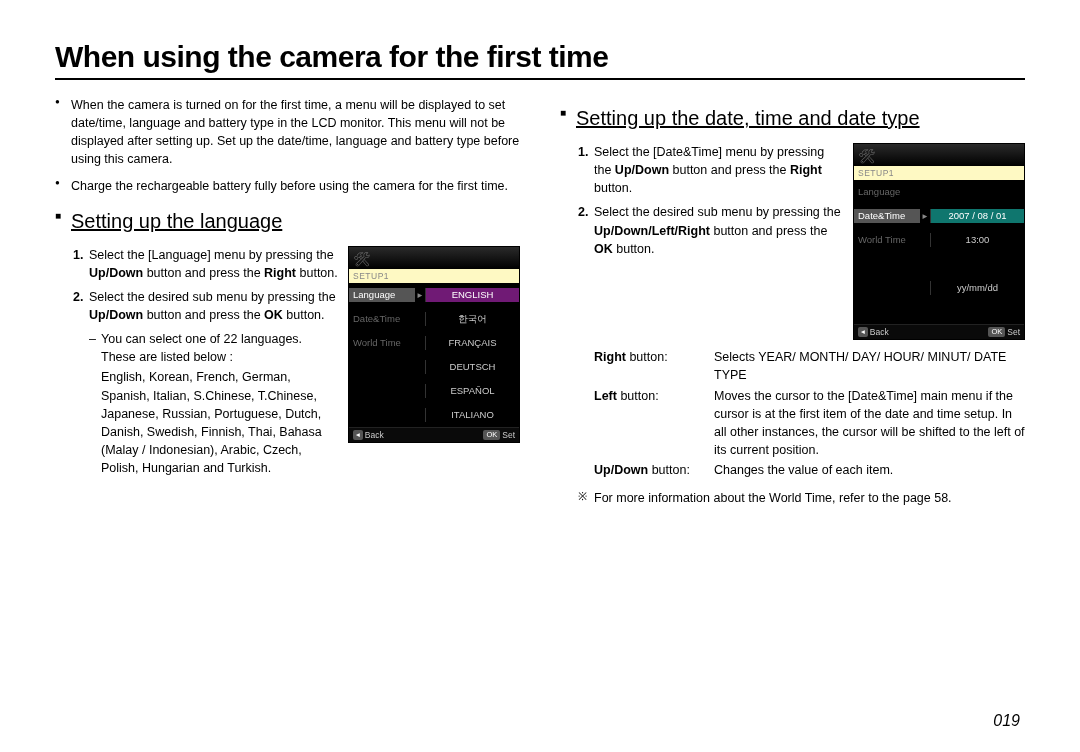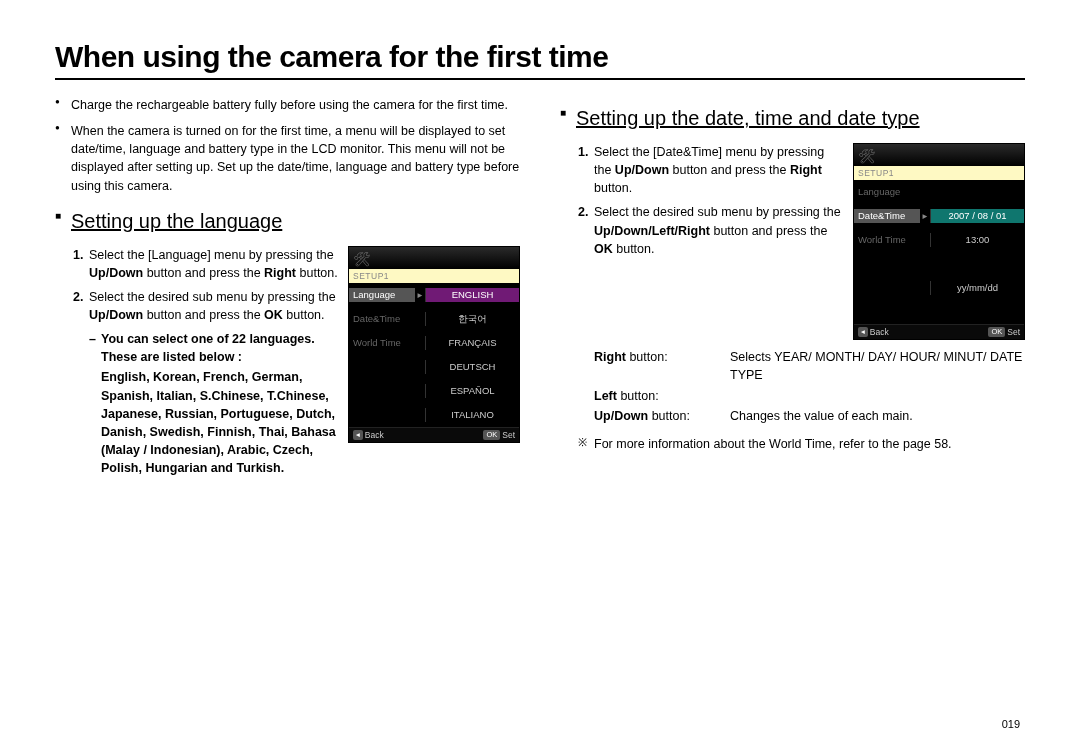--- a/index.html
+++ b/index.html
@@ -8,30 +8,30 @@
   .columns{display:flex;gap:40px;}
   .col{flex:1;font-size:12.5px;line-height:1.45;}
   ul.bullets{list-style:none;padding-left:0;margin:0 0 12px 0;}
   ul.bullets>li{position:relative;padding-left:16px;margin-bottom:8px;}
   ul.bullets>li::before{content:"●";position:absolute;left:0;top:0;font-size:8px;}
   .subhead{font-size:20px;font-weight:500;margin:8px 0 10px 0;padding-left:16px;position:relative;text-decoration:underline;}
   .subhead::before{content:"■";position:absolute;left:0;top:2px;font-size:10px;}
   ol.num{list-style:none;padding-left:18px;margin:0;}
   ol.num>li{position:relative;padding-left:16px;margin-bottom:6px;}
   ol.num>li .n{position:absolute;left:0;top:0;font-weight:bold;}
-  .indent{padding-left:34px;margin-top:4px;font-weight:bold;}
+  .indent{padding-left:34px;margin-top:4px;}
   .dash{padding-left:12px;position:relative;}
   .dash::before{content:"–";position:absolute;left:0;top:0;}
   .b{font-weight:bold;}
   .def-row{display:flex;margin-top:2px;padding-left:34px;}
   .def-label{width:120px;flex-shrink:0;}
-  .def-val{flex:1;margin-left:16px;}
+  .def-val{flex:1;}
   .footnote{padding-left:34px;position:relative;margin-top:10px;}
   .footnote::before{content:"※";position:absolute;left:18px;top:0;font-size:11px;}
-  .pagenum{position:absolute;bottom:22px;right:60px;font-size:11px;}
+  .pagenum{position:absolute;bottom:22px;right:60px;font-size:16px;font-style:italic;}
   
   .lcd{width:170px;background:#000;color:#ccc;font-size:9.5px;border:1px solid #000;}
   .lcd .top{height:22px;background:linear-gradient(#2a2a2a,#000);position:relative;}
   .lcd .top .wrench{position:absolute;left:4px;top:2px;font-size:14px;color:#666;}
   .lcd .hdr{background:#fef9c3;color:#888;padding:1px 4px;font-size:8.5px;letter-spacing:0.5px;}
   .lcd .row{display:flex;height:24px;align-items:center;}
   .lcd .row .left{width:62px;padding-left:4px;}
   .lcd .row .right{flex:1;text-align:center;border-left:1px solid #333;}
   .lcd .row .arrow{width:10px;text-align:center;color:#888;}
   .lcd .row.sel-left .left{background:#555;color:#fff;}
@@ -46,22 +46,22 @@
 </head>
 <body>
 
 <div class="page">
   <div class="title">When using the camera for the first time</div>
 
   <div class="columns">
 
     <div class="col">
       <ul class="bullets">
+        <li>When the camera is turned on for the first time, a menu will be displayed to set date/time, language and battery type in the LCD monitor. This menu will not be displayed after setting up. Set up the date/time, language and battery type before using this camera.</li>
         <li>Charge the rechargeable battery fully before using the camera for the first time.</li>
-        <li>When the camera is turned on for the first time, a menu will be displayed to set date/time, language and battery type in the LCD monitor. This menu will not be displayed after setting up. Set up the date/time, language and battery type before using this camera.</li>
       </ul>
 
       <div class="subhead">Setting up the language</div>
 
       <div class="lcd lang">
         <div class="top">
             <span class="wrench">🛠</span>
           </div>
         <div class="hdr">SETUP1</div>
         <div class="row sel-left">
@@ -183,24 +183,25 @@
           </li>
         </ol>
       </div>
 
       <div class="def-row">
         <div class="def-label"><span class="b">Right</span><span> button:</span></div>
         <div class="def-val">Selects YEAR/ MONTH/ DAY/ HOUR/ MINUT/ DATE TYPE</div>
       </div>
       <div class="def-row">
         <div class="def-label"><span class="b">Left</span><span> button:</span></div>
+        <div class="def-val">Moves the cursor to the [Date&amp;Time] main menu if the cursor is at the first item of the date and time setup. In all other instances, the cursor will be shifted to the left of its current position.</div>
       </div>
       <div class="def-row">
         <div class="def-label"><span class="b">Up/Down</span><span> button:</span></div>
-        <div class="def-val">Changes the value of each main.</div>
+        <div class="def-val">Changes the value of each item.</div>
       </div>
 
       <div class="footnote">For more information about the World Time, refer to the page 58.</div>
     </div>
   </div>
 
   <div class="pagenum">019</div>
 </div>
 
 </body></html>

